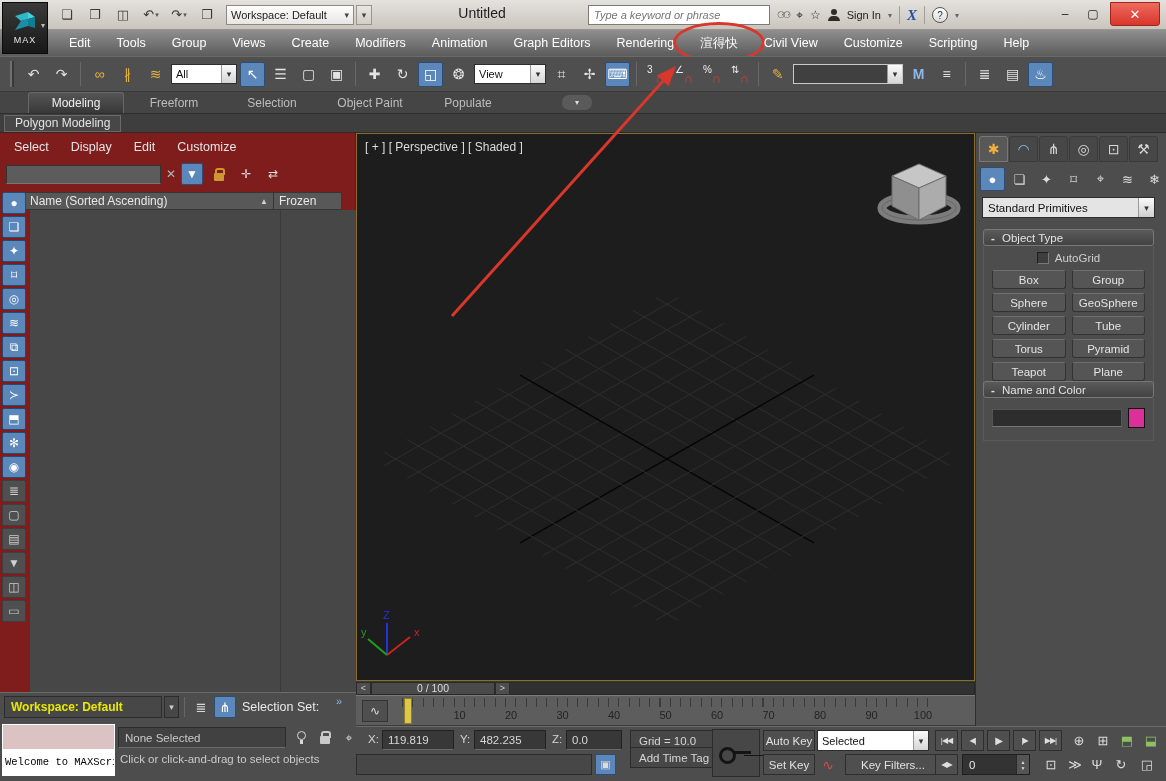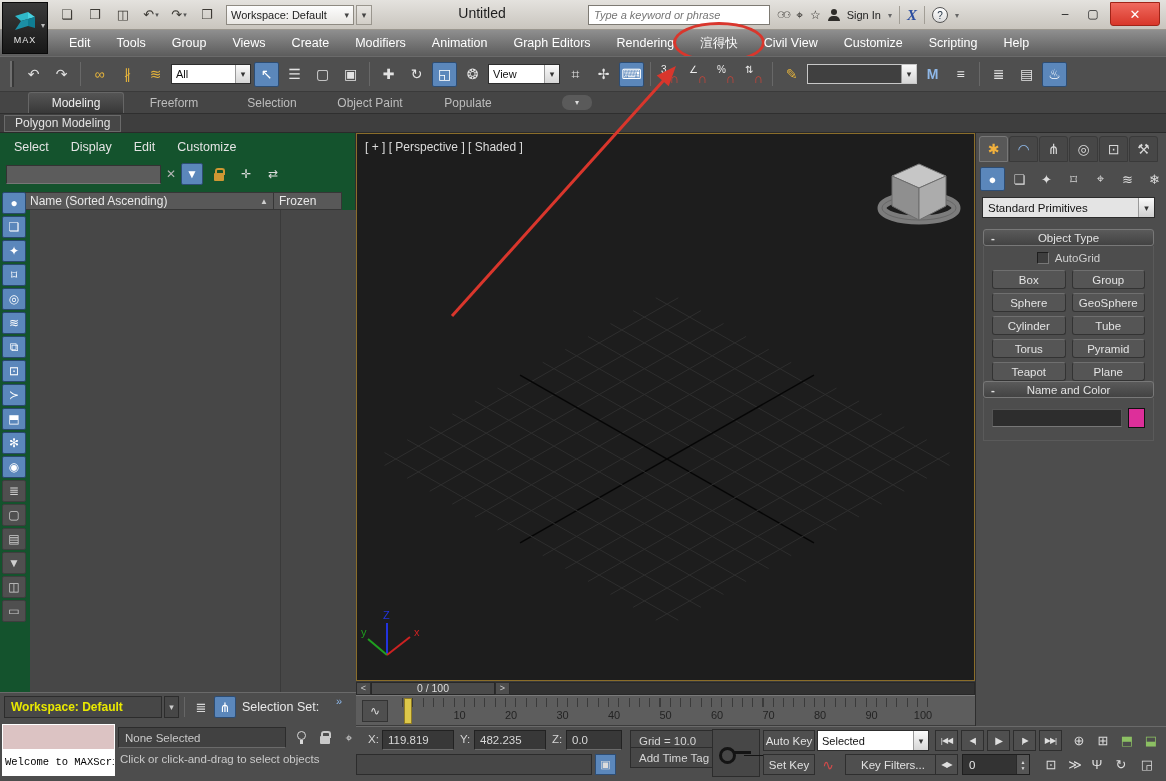--- a/index.html
+++ b/index.html
@@ -39,33 +39,33 @@
 .grip{width:4px;height:26px;border-left:2px solid #6f6f6f;border-right:2px solid #383838;margin-right:4px}
 .i24{width:25px;height:25px;display:flex;align-items:center;justify-content:center;font-size:14px;color:#e3e3e3;border-radius:2px;cursor:pointer}
 .i24.ib{background:#5b87bb;border:1px solid #2d4d74;color:#fff}
 .i24.gold{color:#e3b23c}
 .sep{width:1px;height:24px;background:#3a3a3a;border-right:1px solid #686868;margin:0 3px}
 .combo{height:20px;display:flex;align-items:stretch;border:1px solid #2d2d2d;cursor:pointer}
 .combo .cval{flex:1;display:flex;align-items:center;padding:0 4px;font-size:11px}
 .combo .carrow{width:15px;display:flex;align-items:center;justify-content:center;font-size:9px;border-left:1px solid #999;background:linear-gradient(#fafafa,#d6d6d6);color:#333}
 .combo.light{background:#fff;color:#111}
 .combo.dark{background:#404040;border:1px solid #c8c8c8;color:#ddd}
-.w66{width:80px}.w72{width:72px}.w110{width:110px}
+.w66{width:66px}.w72{width:72px}.w110{width:110px}
 .snap{position:relative}
 .snap i{font-style:normal;font-size:10px;color:#eee;position:absolute;left:4px;top:2px}
 .snap b{font-weight:bold;color:#cf4438;font-size:13px;position:absolute;right:3px;bottom:1px}
 
 .ribbon-tabs{position:absolute;left:0;top:92px;width:1166px;height:22px;background:#454545;display:flex;align-items:flex-end;padding-left:28px;gap:2px;border-bottom:1px solid #2f2f2f}
 .ribbon-tab{min-width:96px;text-align:center;font-size:12px;color:#bdbdbd;padding:3px 12px;cursor:pointer}
 .ribbon-tab.active{background:linear-gradient(#555,#383838);border:1px solid #666;border-bottom:none;color:#eee;border-radius:3px 3px 0 0}
 .ribbon-more{width:30px;height:15px;margin:0 0 3px 6px;background:#5a5a5a;border-radius:7px;display:flex;align-items:center;justify-content:center;color:#ddd;font-size:8px;cursor:pointer}
 .ribbon-sub{position:absolute;left:0;top:114px;width:1166px;height:19px;background:#3e3e3e;border-bottom:1px solid #2a2a2a;display:flex;align-items:center}
 .poly-label{margin-left:4px;background:#474747;border:1px solid #6a6a6a;color:#e2e2e2;font-size:12px;padding:0 10px;height:17px;display:flex;align-items:center;cursor:pointer}
 
-.explorer{position:absolute;left:0;top:133px;width:356px;height:559px;background:#14532d;border-right:1px solid #2e2e2e}
+.explorer{position:absolute;left:0;top:133px;width:356px;height:559px;background:#7f1d1d;border-right:1px solid #2e2e2e}
 .exp-menu{position:absolute;left:14px;top:7px;display:flex;gap:22px}
 .exp-menu-item{font-size:12.5px;color:#e4e4e4;cursor:pointer}
 .exp-search{position:absolute;left:6px;top:30px;display:flex;align-items:center;gap:5px}
 .exp-input{width:155px;height:19px;background:#5c5c5c;border:1px solid #333;border-bottom-color:#777}
 .xclear{color:#b5b5b5;font-size:12px;cursor:pointer}
 .i22{width:22px;height:22px;display:flex;align-items:center;justify-content:center;font-size:12px;color:#ddd;border-radius:2px;cursor:pointer}
 .i22.ib{background:#5b87bb;border:1px solid #2d4d74;color:#fff}
 .exp-header{position:absolute;left:24px;top:59px;width:326px;height:18px;display:flex;font-size:12px}
 .col-name{width:250px;background:#585858;border:1px solid #363636;display:flex;align-items:center;justify-content:space-between;padding:0 5px;color:#e8e8e8;cursor:pointer}
 .col-name .sort{font-size:8px;color:#cfcfcf}
@@ -128,21 +128,21 @@
 .cp-tab.modify{color:#8fb8e8}
 .cp-cats{position:absolute;left:4px;top:34px;display:flex;gap:2px}
 .cp-cat{width:25px;height:24px;display:flex;align-items:center;justify-content:center;font-size:13px;color:#dcdcdc;border-radius:2px;cursor:pointer}
 .cp-cat.on{background:#5b87bb;border:1px solid #2d4d74;color:#fff}
 .cp-combo{position:absolute;left:6px;top:64px;width:173px;height:21px;background:#e4e4e4;border:1px solid #2c2c2c;display:flex;align-items:stretch;cursor:pointer}
 .cp-combo .cval{flex:1;display:flex;align-items:center;padding:0 5px;font-size:11.5px;color:#111}
 .cp-combo .carrow{width:16px;display:flex;align-items:center;justify-content:center;font-size:9px;color:#333;border-left:1px solid #999;background:linear-gradient(#fafafa,#cfcfcf)}
 .rollout{position:absolute;left:7px;width:171px}
 .roll-head{height:17px;background:linear-gradient(#5a5a5a,#434343);border:1px solid #787878;border-radius:3px;display:flex;align-items:center;font-size:11.5px;color:#e2e2e2;cursor:pointer}
 .roll-head .minus{width:18px;text-align:center;font-weight:bold}
-.roll-head .rtitle{flex:1;text-align:center;margin-right:18px}
+.roll-head .rtitle{flex:1;margin-right:18px}
 .roll-body{border:1px solid #5a5a5a;border-top:none;padding:6px 5px 8px;display:flex;flex-direction:column;gap:3px}
 .agrow{display:flex;align-items:center;justify-content:center;gap:6px;font-size:11.5px;color:#cfcfcf;margin-bottom:3px}
 .chk{width:12px;height:12px;background:#3e3e3e;border:1px solid #1e1e1e;border-bottom-color:#777;border-right-color:#777;cursor:pointer}
 .btn-grid{display:grid;grid-template-columns:1fr 1fr;gap:4px 6px;padding:0 3px}
 .obtn{height:19px;background:#555;border:1px solid #333;border-top-color:#6f6f6f;border-radius:3px;color:#e3e3e3;font-size:11.5px;display:flex;align-items:center;justify-content:center;cursor:pointer}
 .nc-row{display:flex;align-items:center;gap:6px;padding:4px 3px}
 .nc-field{flex:1;height:18px;background:#2d2d2d;border:1px solid #555;border-bottom-color:#777;cursor:text}
 .nc-swatch{width:17px;height:20px;background:#dd2f9a;border:1px solid #111;cursor:pointer}
 
 .lock-ic{position:relative;width:10px;height:8px;background:#c9c9c9;border-radius:1px;margin-top:5px}

